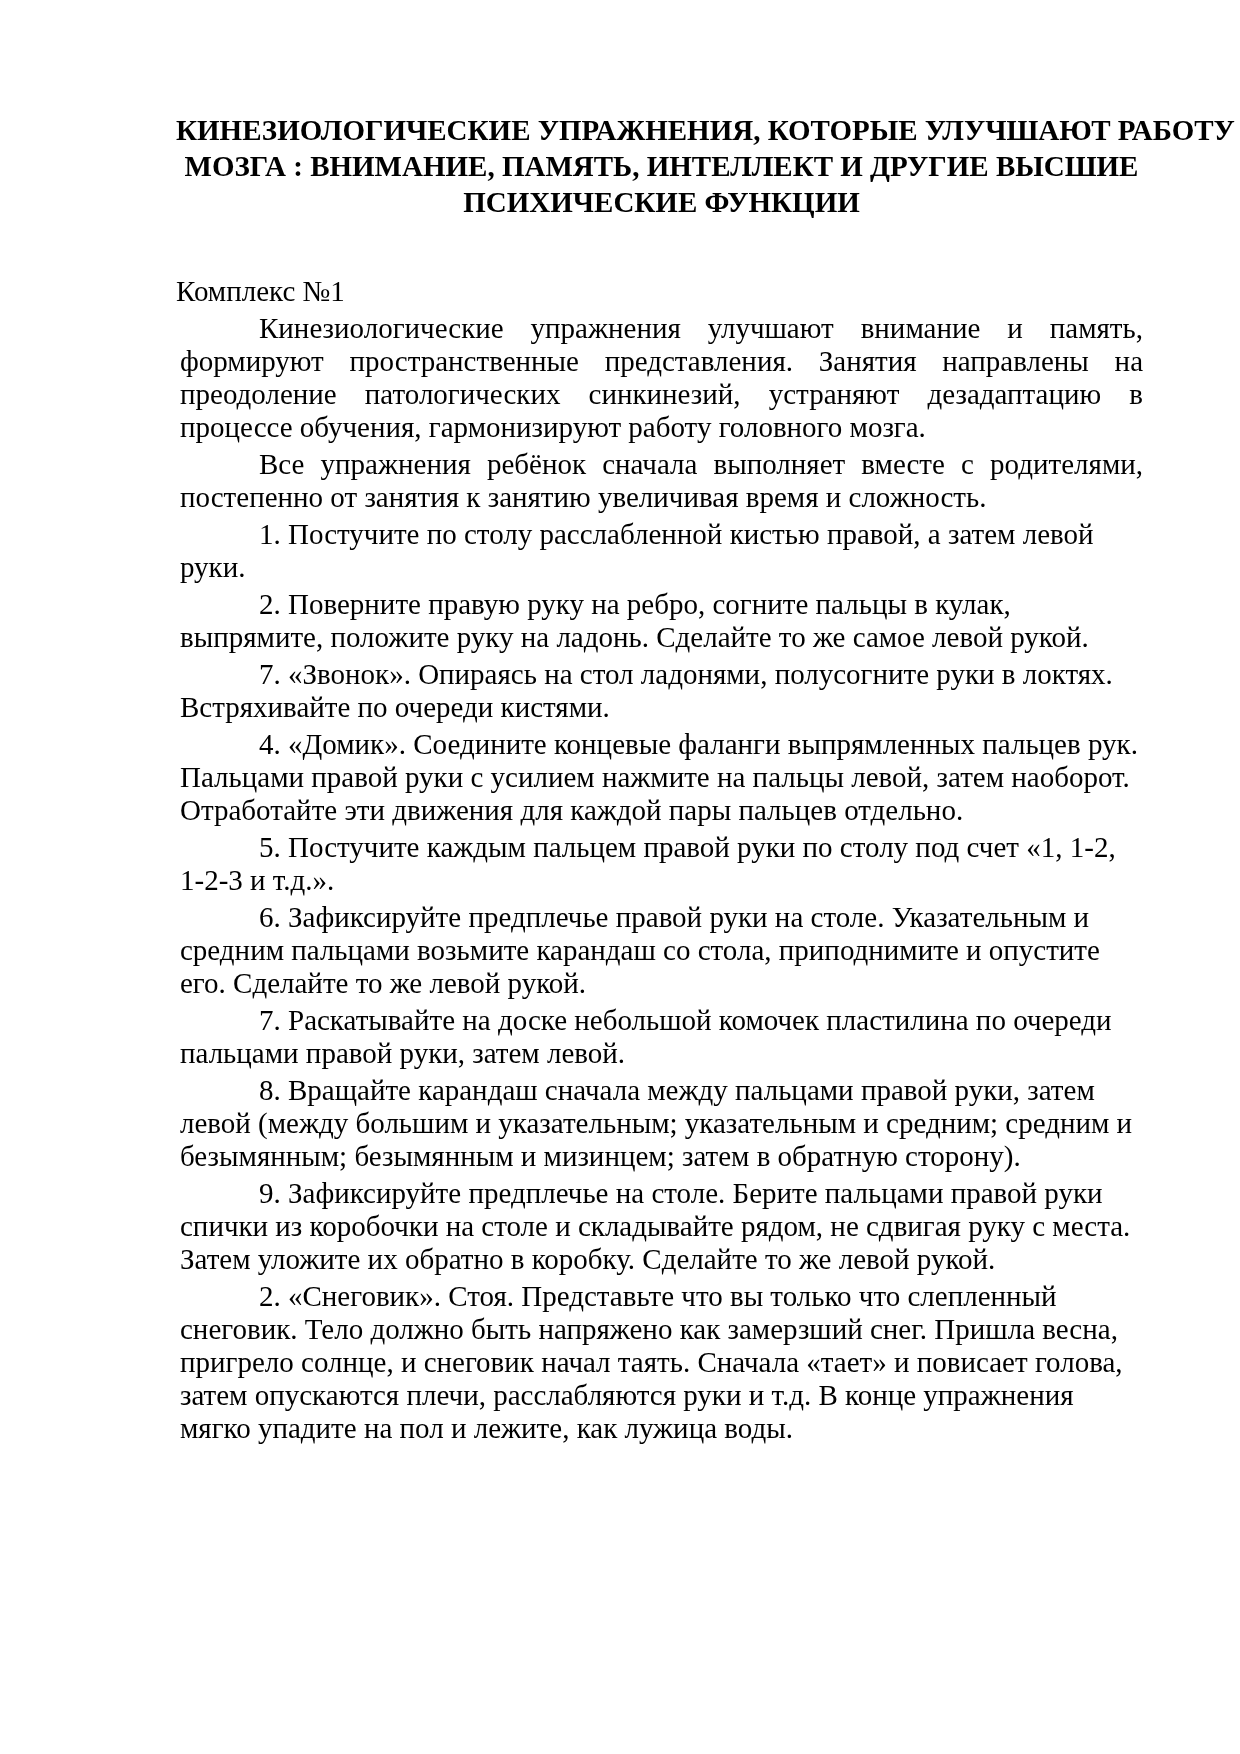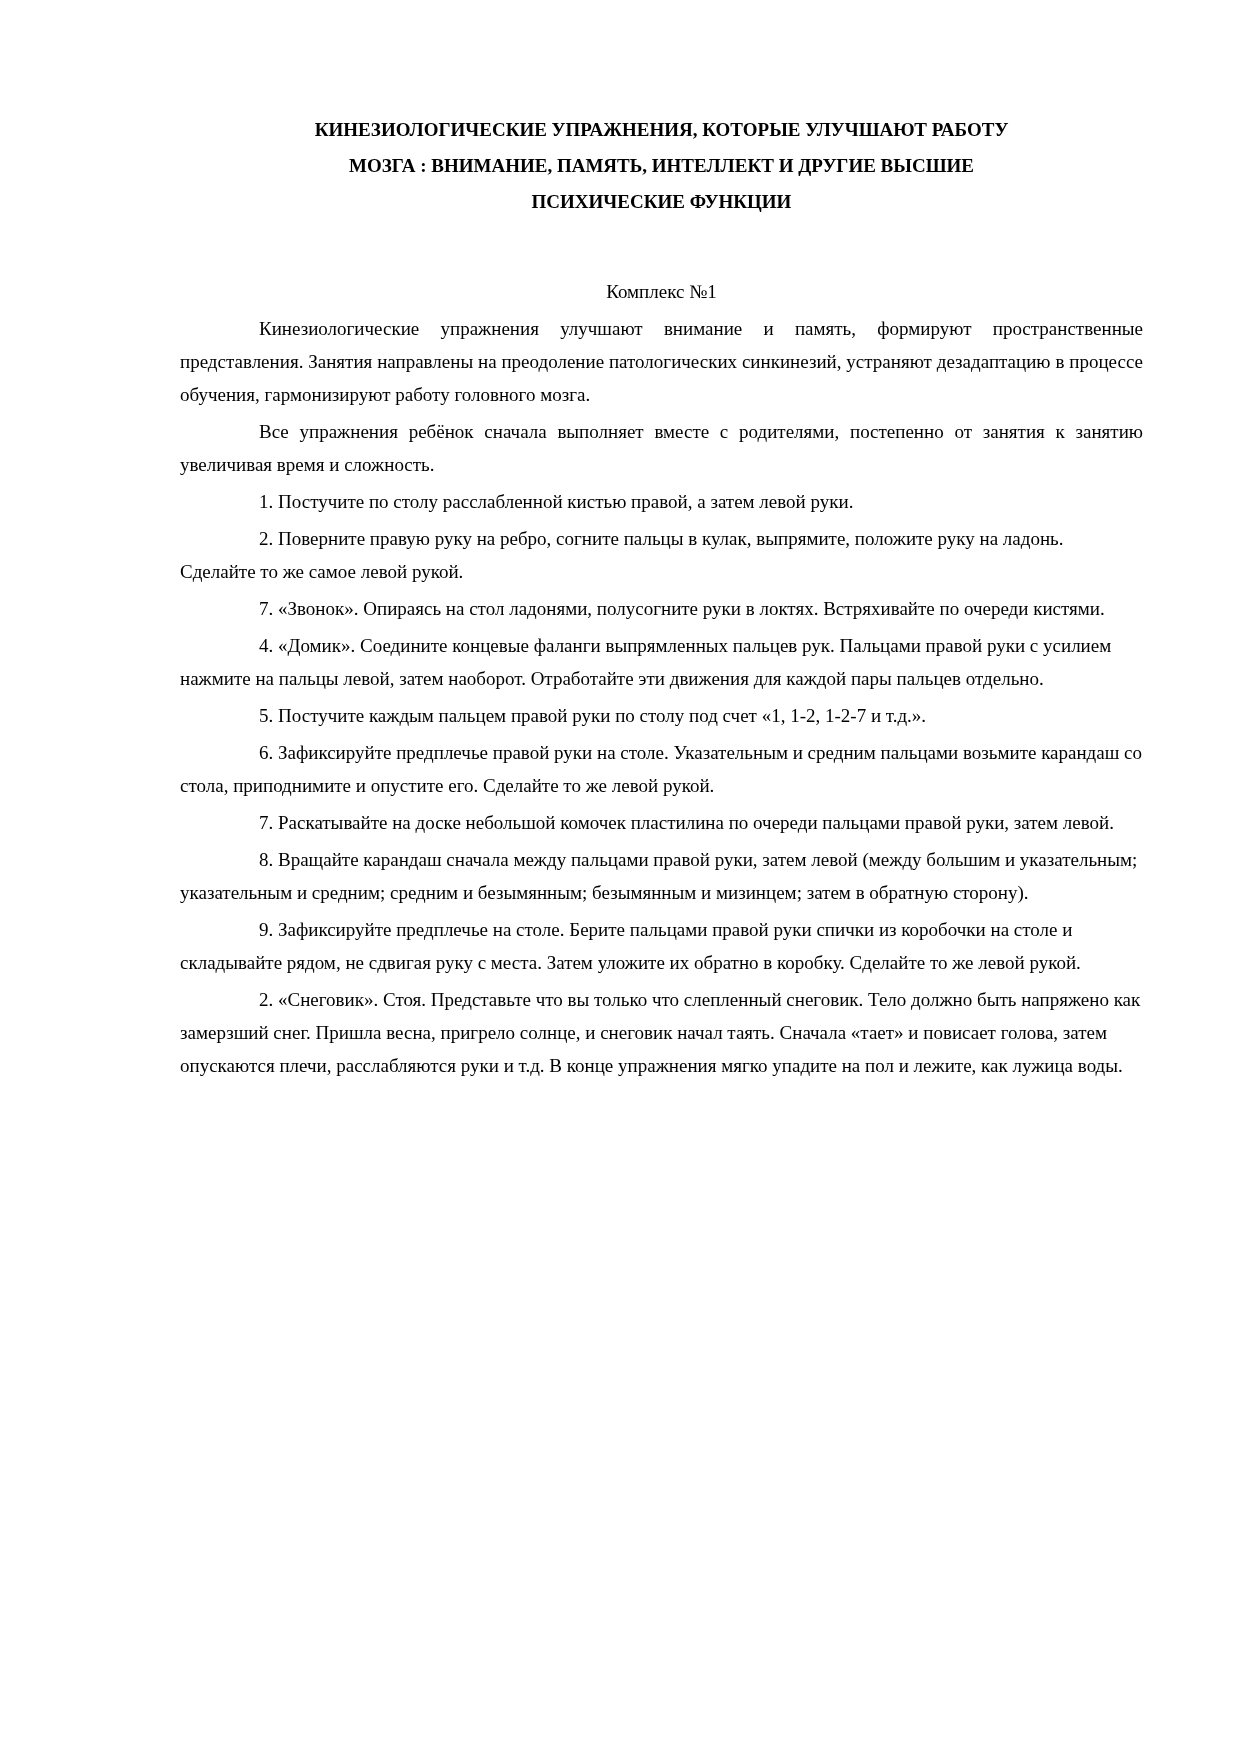--- a/index.html
+++ b/index.html
@@ -8,36 +8,36 @@
     padding: 0;
     background: #ffffff;
   }
   .page {
     position: relative;
     width: 1240px;
     height: 1754px;
     background: #ffffff;
     color: #000000;
     font-family: "Liberation Serif", "DejaVu Serif", serif;
-    font-size: 19px;
+    font-size: 29px;
     line-height: 33px;
     box-sizing: border-box;
     padding: 112px 93px 0 176px;
     overflow: hidden;
   }
   .doc-title {
     font-weight: bold;
     text-align: center;
     line-height: 36px;
   }
   .doc-title .title-line {
     white-space: nowrap;
   }
   .section-heading {
-    text-align: center;
+    text-align: left;
     line-height: 33px;
   }
   .section-heading.first {
     margin-top: 55px;
   }
   .section-heading.second {
     margin-top: 24px;
   }
   p.para {
     margin: 4px;
@@ -67,21 +67,21 @@
 
   <div class="section-heading first">Комплекс №1</div>
 
   <p class="para justify mt-para1">Кинезиологические упражнения улучшают внимание и память, формируют пространственные представления. Занятия направлены на преодоление патологических синкинезий, устраняют дезадаптацию в процессе обучения, гармонизируют работу головного мозга.</p>
   <p class="para justify mt-para2">Все упражнения ребёнок сначала выполняет вместе с родителями, постепенно от занятия к занятию увеличивая время и сложность.</p>
 
   <p class="para item mt-list1">1. Постучите по столу расслабленной кистью правой, а затем левой руки.</p>
   <p class="para item">2. Поверните правую руку на ребро, согните пальцы в кулак, выпрямите, положите руку на ладонь. Сделайте то же самое левой рукой.</p>
   <p class="para item">7. «Звонок». Опираясь на стол ладонями, полусогните руки в локтях. Встряхивайте по очереди кистями.</p>
   <p class="para item">4. «Домик». Соедините концевые фаланги выпрямленных пальцев рук. Пальцами правой руки с усилием нажмите на пальцы левой, затем наоборот. Отработайте эти движения для каждой пары пальцев отдельно.</p>
-  <p class="para item">5. Постучите каждым пальцем правой руки по столу под счет «1, 1-2, 1-2-7 и т.д.».</p>
+  <p class="para item">5. Постучите каждым пальцем правой руки по столу под счет «1, 1-2, 1-2-3 и т.д.».</p>
   <p class="para item">6. Зафиксируйте предплечье правой руки на столе. Указательным и средним пальцами возьмите карандаш со стола, приподнимите и опустите его. Сделайте то же левой рукой.</p>
   <p class="para item">7. Раскатывайте на доске небольшой комочек пластилина по очереди пальцами правой руки, затем левой.</p>
   <p class="para item">8. Вращайте карандаш сначала между пальцами правой руки, затем левой (между большим и указательным; указательным и средним; средним и безымянным; безымянным и мизинцем; затем в обратную сторону).</p>
   <p class="para item">9. Зафиксируйте предплечье на столе. Берите пальцами правой руки спички из коробочки на столе и складывайте рядом, не сдвигая руку с места. Затем уложите их обратно в коробку. Сделайте то же левой рукой.</p>
 
 
   <p class="para item">2. «Снеговик». Стоя. Представьте что вы только что слепленный снеговик. Тело должно быть напряжено как замерзший снег. Пришла весна, пригрело солнце, и снеговик начал таять. Сначала «тает» и повисает голова, затем опускаются плечи, расслабляются руки и т.д. В конце упражнения мягко упадите на пол и лежите, как лужица воды.</p>
 
 </div>
 

